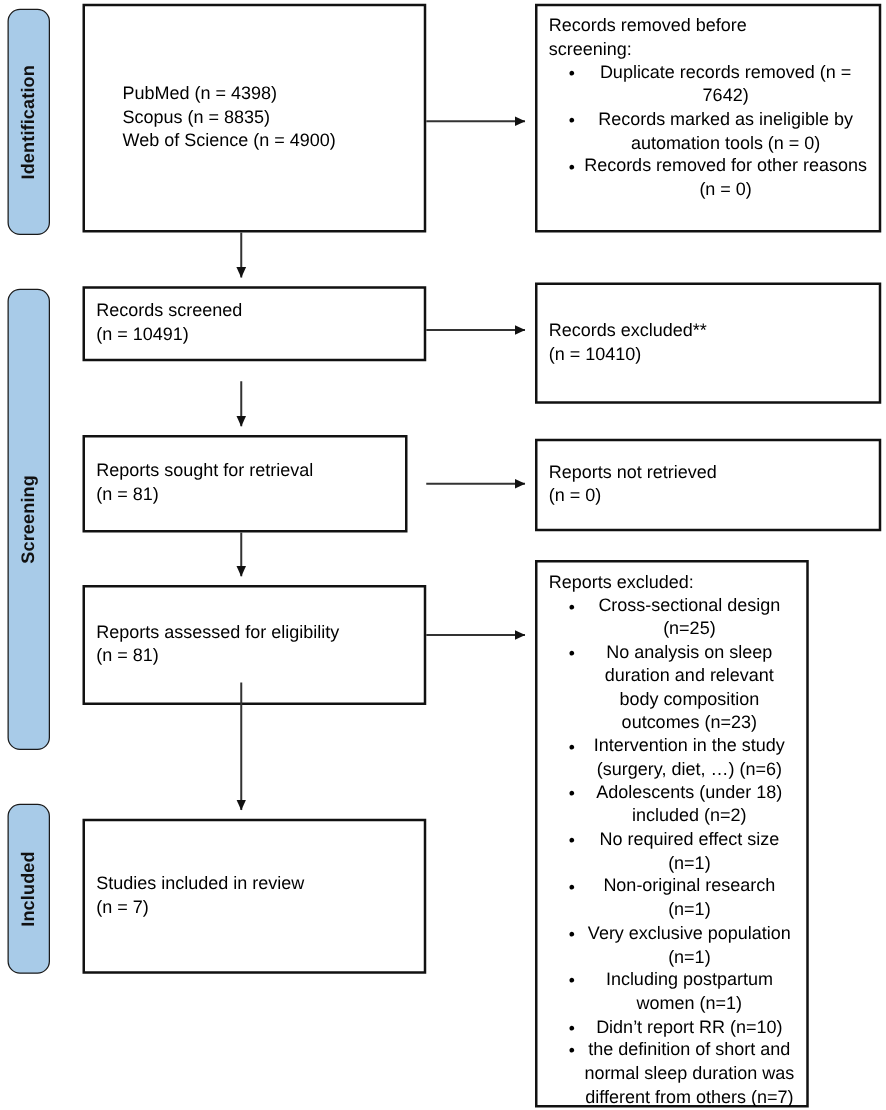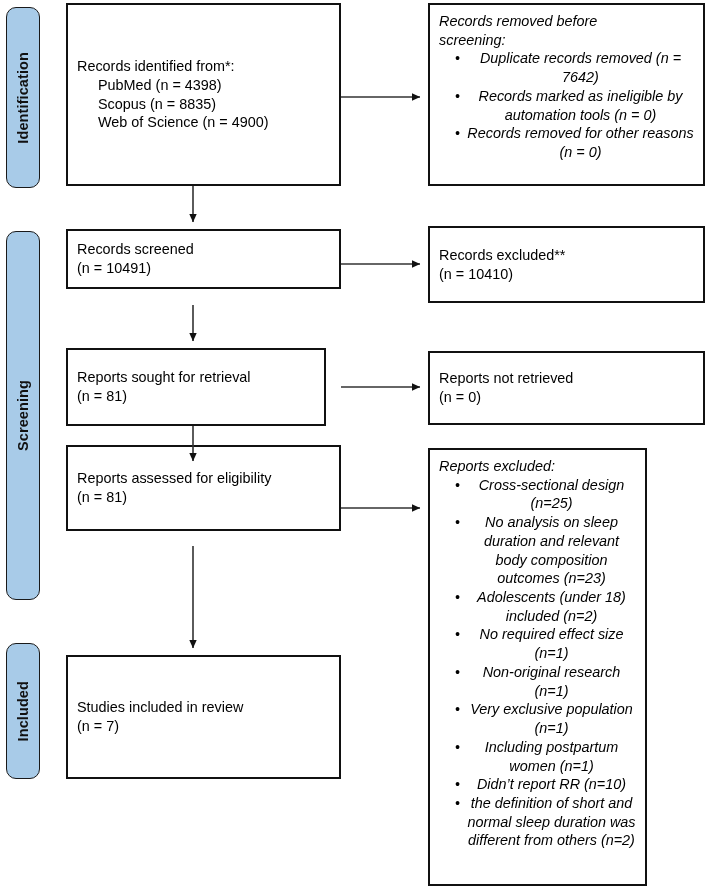--- a/index.html
+++ b/index.html
@@ -53,21 +53,20 @@
   .flow-box.top-align {
     justify-content: flex-start;
   }
   .box-inner {
     padding: 0 9px;
     font-size: 14.4px;
     line-height: 1.30;
   }
   .flow-box.top-align .box-inner {
     padding-top: 7px;
-    font-style: italic;
   }
   .box-line {
     white-space: pre;
   }
   .box-line.indent {
     padding-left: 21px;
   }
 
   
   ul.bullets {
@@ -113,21 +112,20 @@
   <div class="stage-pill" style="left:6px; top:231px; width:34px; height:369px;">
     <span class="stage-label">Screening</span>
   </div>
 
   <div class="stage-pill" style="left:6px; top:643px; width:34px; height:136px;">
     <span class="stage-label">Included</span>
   </div>
 
   <div class="flow-box" style="left:66px; top:3px; width:275px; height:183px;">
     <div class="box-inner">
-      <div class="box-line">Records identified from*:</div>
       <div class="box-line indent">PubMed (n = 4398)</div>
       <div class="box-line indent">Scopus (n = 8835)</div>
       <div class="box-line indent">Web of Science (n = 4900)</div>
     </div>
   </div>
 
   <div class="flow-box top-align" style="left:428px; top:3px; width:277px; height:183px;">
     <div class="box-inner">
       <div class="box-line">Records removed before</div>
       <div class="box-line">screening:</div>
@@ -139,61 +137,62 @@
     </div>
   </div>
 
   <div class="flow-box" style="left:66px; top:229px; width:275px; height:60px;">
     <div class="box-inner">
       <div class="box-line">Records screened</div>
       <div class="box-line">(n = 10491)</div>
     </div>
   </div>
 
-  <div class="flow-box" style="left:428px; top:226px; width:277px; height:77px;">
+  <div class="flow-box" style="left:428px; top:226px; width:277px; height:97px;">
     <div class="box-inner">
       <div class="box-line">Records excluded**</div>
       <div class="box-line">(n = 10410)</div>
     </div>
   </div>
 
   <div class="flow-box" style="left:66px; top:348px; width:260px; height:78px;">
     <div class="box-inner">
       <div class="box-line">Reports sought for retrieval</div>
       <div class="box-line">(n = 81)</div>
     </div>
   </div>
 
   <div class="flow-box" style="left:428px; top:351px; width:277px; height:74px;">
     <div class="box-inner">
       <div class="box-line">Reports not retrieved</div>
       <div class="box-line">(n = 0)</div>
     </div>
   </div>
 
-  <div class="flow-box" style="left:66px; top:445px; width:275px; height:86px;">
+  <div class="flow-box" style="left:66px; top:468px; width:275px; height:96px;">
     <div class="box-inner">
       <div class="box-line">Reports assessed for eligibility</div>
       <div class="box-line">(n = 81)</div>
     </div>
   </div>
 
   <div class="flow-box top-align" style="left:428px; top:448px; width:219px; height:438px;">
     <div class="box-inner">
       <div class="box-line">Reports excluded:</div>
       <ul class="bullets">
         <li>Cross-sectional design (n=25)</li>
         <li>No analysis on sleep duration and relevant body composition outcomes (n=23)</li>
+        <li>Intervention in the study (surgery, diet, …) (n=6)</li>
         <li>Adolescents (under 18) included (n=2)</li>
         <li>No required effect size (n=1)</li>
         <li>Non-original research (n=1)</li>
         <li>Very exclusive population (n=1)</li>
         <li>Including postpartum women (n=1)</li>
         <li>Didn’t report RR (n=10)</li>
-        <li>the definition of short and normal sleep duration was different from others (n=2)</li>
+        <li>the definition of short and normal sleep duration was different from others (n=7)</li>
       </ul>
     </div>
   </div>
 
   <div class="flow-box" style="left:66px; top:655px; width:275px; height:124px;">
     <div class="box-inner">
       <div class="box-line">Studies included in review</div>
       <div class="box-line">(n = 7)</div>
     </div>
   </div>

